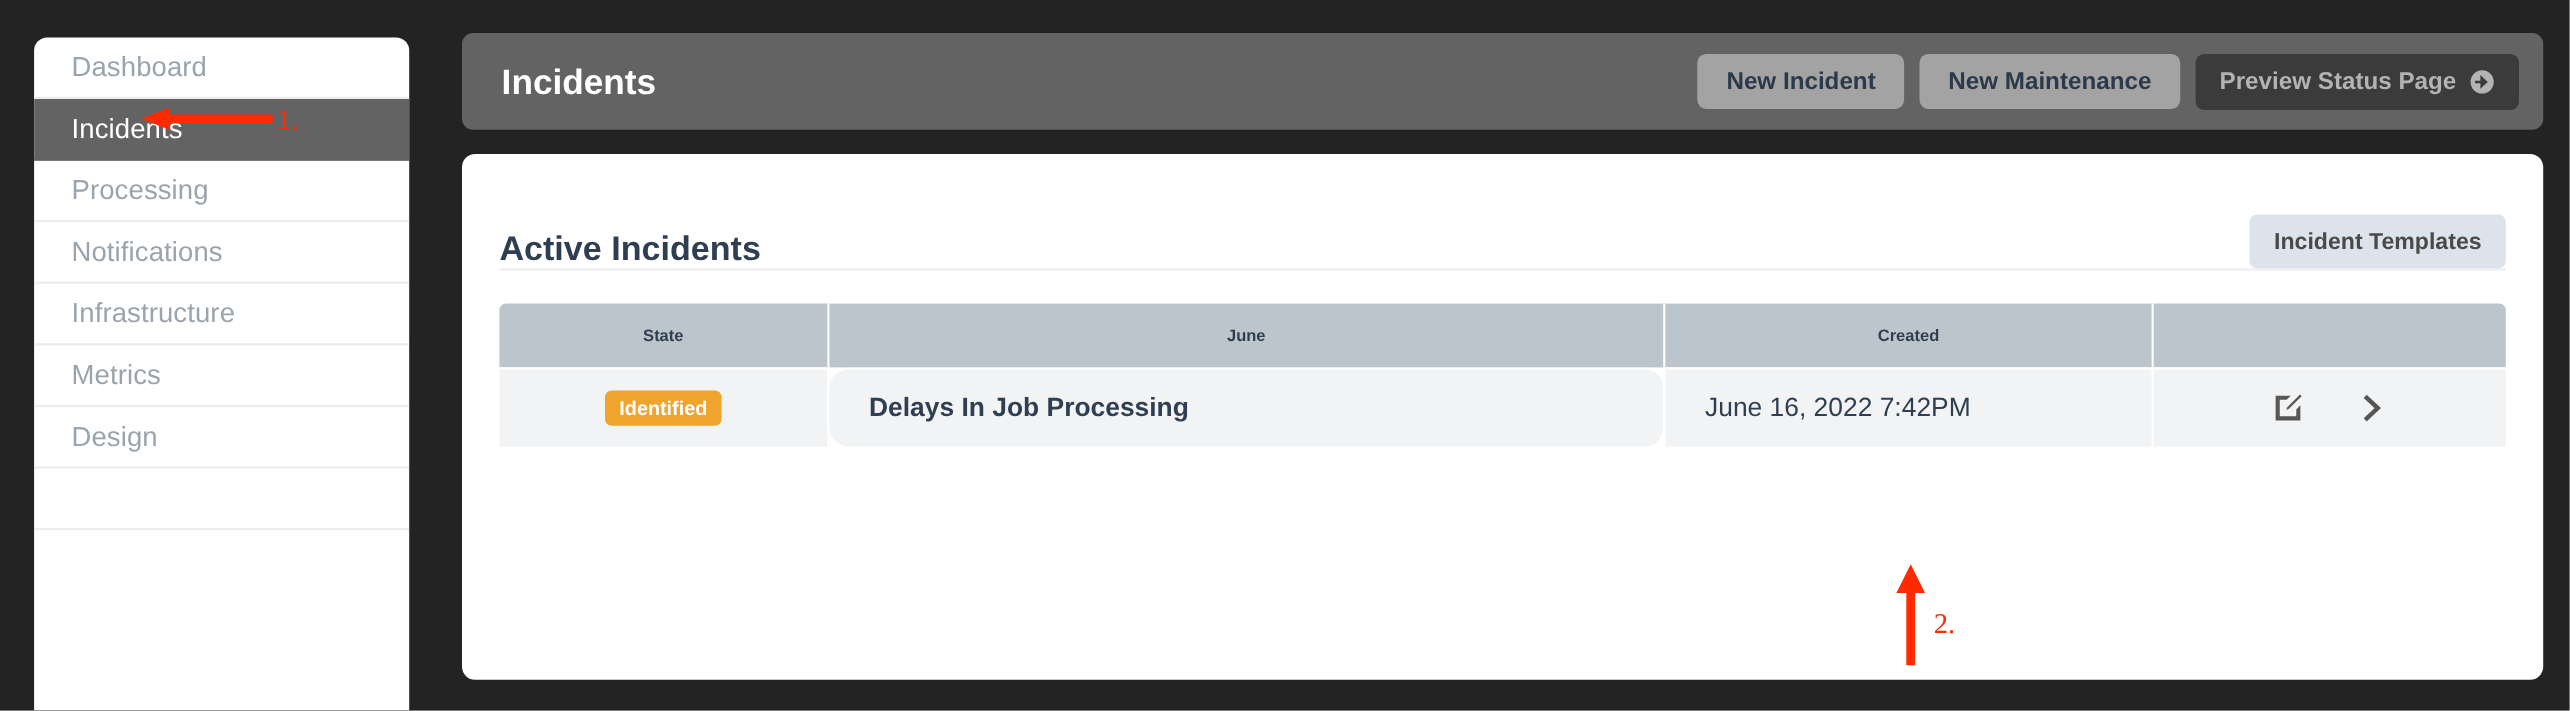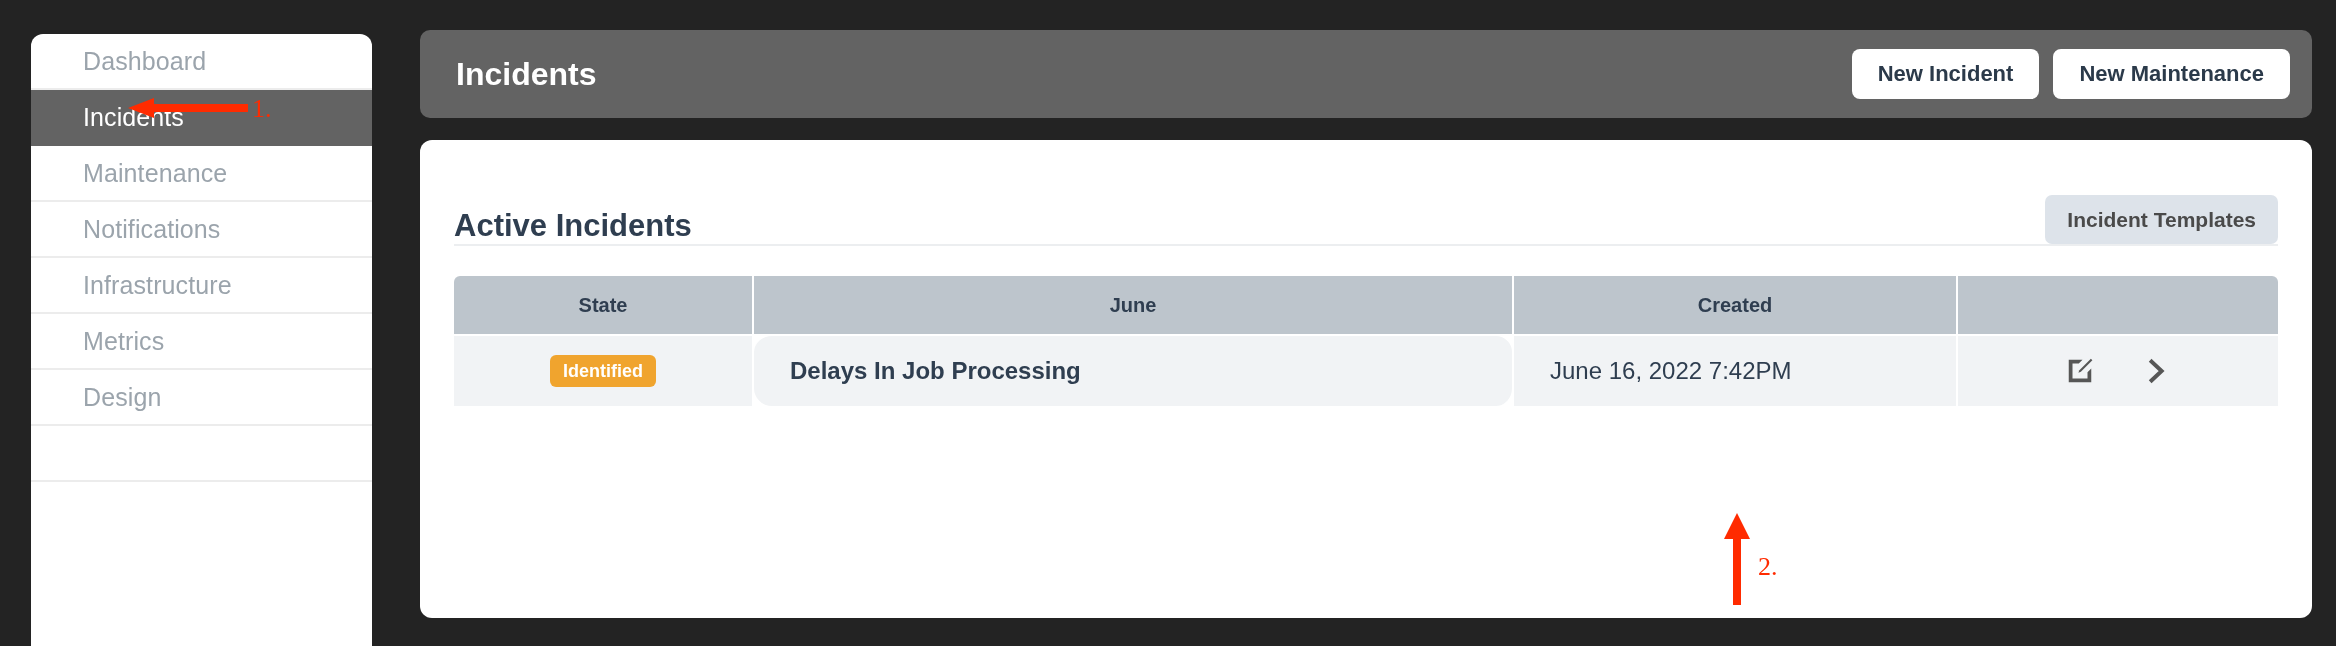--- a/index.html
+++ b/index.html
@@ -24,21 +24,21 @@
     height: 612px;
     background: #ffffff;
     border-radius: 12px 12px 0 0;
     overflow: hidden;
   }
   .side-item {
     position: relative;
     height: 56px;
     display: flex;
     align-items: center;
-    padding-left: 52px;
+    padding-left: 34px;
     box-sizing: border-box;
     border-bottom: 2px solid #ececec;
     font-size: 25px;
     color: #9ba4ac;
     letter-spacing: 0.1px;
   }
   .side-item:first-child { border-top: 0; }
   .side-item.active {
     background: #636363;
     color: #ffffff;
@@ -93,21 +93,21 @@
     font-weight: bold;
     color: #ffffff;
     flex: 1;
   }
   .hdr-actions {
     display: flex;
     align-items: center;
     gap: 14px;
   }
   .btn-light {
-    background: #ffffff;
+    background: #a3a3a3;
     color: #2b3a4a;
     font-size: 22px;
     font-weight: bold;
     padding: 14px 26px;
     border-radius: 8px;
     border: 0;
     line-height: 1;
     font-family: "Liberation Sans", sans-serif;
     cursor: pointer;
     white-space: nowrap;
@@ -176,21 +176,21 @@
   table.inc {
     margin-top: 30px;
     width: 1824px;
     border-collapse: separate;
     border-spacing: 0;
     table-layout: fixed;
   }
   table.inc th {
     background: #bdc5cc;
     color: #2f3e50;
-    font-size: 20px;
+    font-size: 15px;
     font-weight: bold;
     height: 58px;
     text-align: center;
     border-right: 2px solid #ffffff;
     padding: 0;
   }
   table.inc th:first-child { border-top-left-radius: 6px; }
   table.inc th:last-child  { border-top-right-radius: 6px; border-right: 0; }
   table.inc td {
     background: #f1f3f5;
@@ -265,21 +265,21 @@
 
   <div class="side-item">
     <span class="side-label">Dashboard</span>
   </div>
 
   <div class="side-item active">
     <span class="side-label">Incidents</span>
   </div>
 
   <div class="side-item">
-    <span class="side-label">Maintenance</span>
+    <span class="side-label">Processing</span>
   </div>
 
   <div class="side-item">
     <span class="side-label">Notifications</span>
   </div>
 
   <div class="side-item">
     <span class="side-label">Infrastructure</span>
   </div>
 
@@ -303,20 +303,27 @@
 <div class="anno1-num">1.</div>
 
 <div class="main">
 
   <div class="page-header">
     <div class="page-title">Incidents</div>
 
     <div class="hdr-actions">
       <button class="btn-light">New Incident</button>
       <button class="btn-light">New Maintenance</button>
+      <button class="btn-dark">
+        <span>Preview Status Page</span>
+        <svg class="arrow-circle" viewBox="0 0 24 24">
+          <circle cx="12" cy="12" r="11" fill="#b3b3b3"></circle>
+          <path d="M6.5 12 h8 M11.5 8.2 L15.6 12 L11.5 15.8 Z" stroke="#3b3b3b" stroke-width="2.4" fill="#3b3b3b" stroke-linecap="square"></path>
+        </svg>
+      </button>
     </div>
   </div>
 
   <div class="card">
 
     <div class="card-head">
       <div class="card-title">Active Incidents</div>
       <button class="btn-tpl">Incident Templates</button>
     </div>
 

